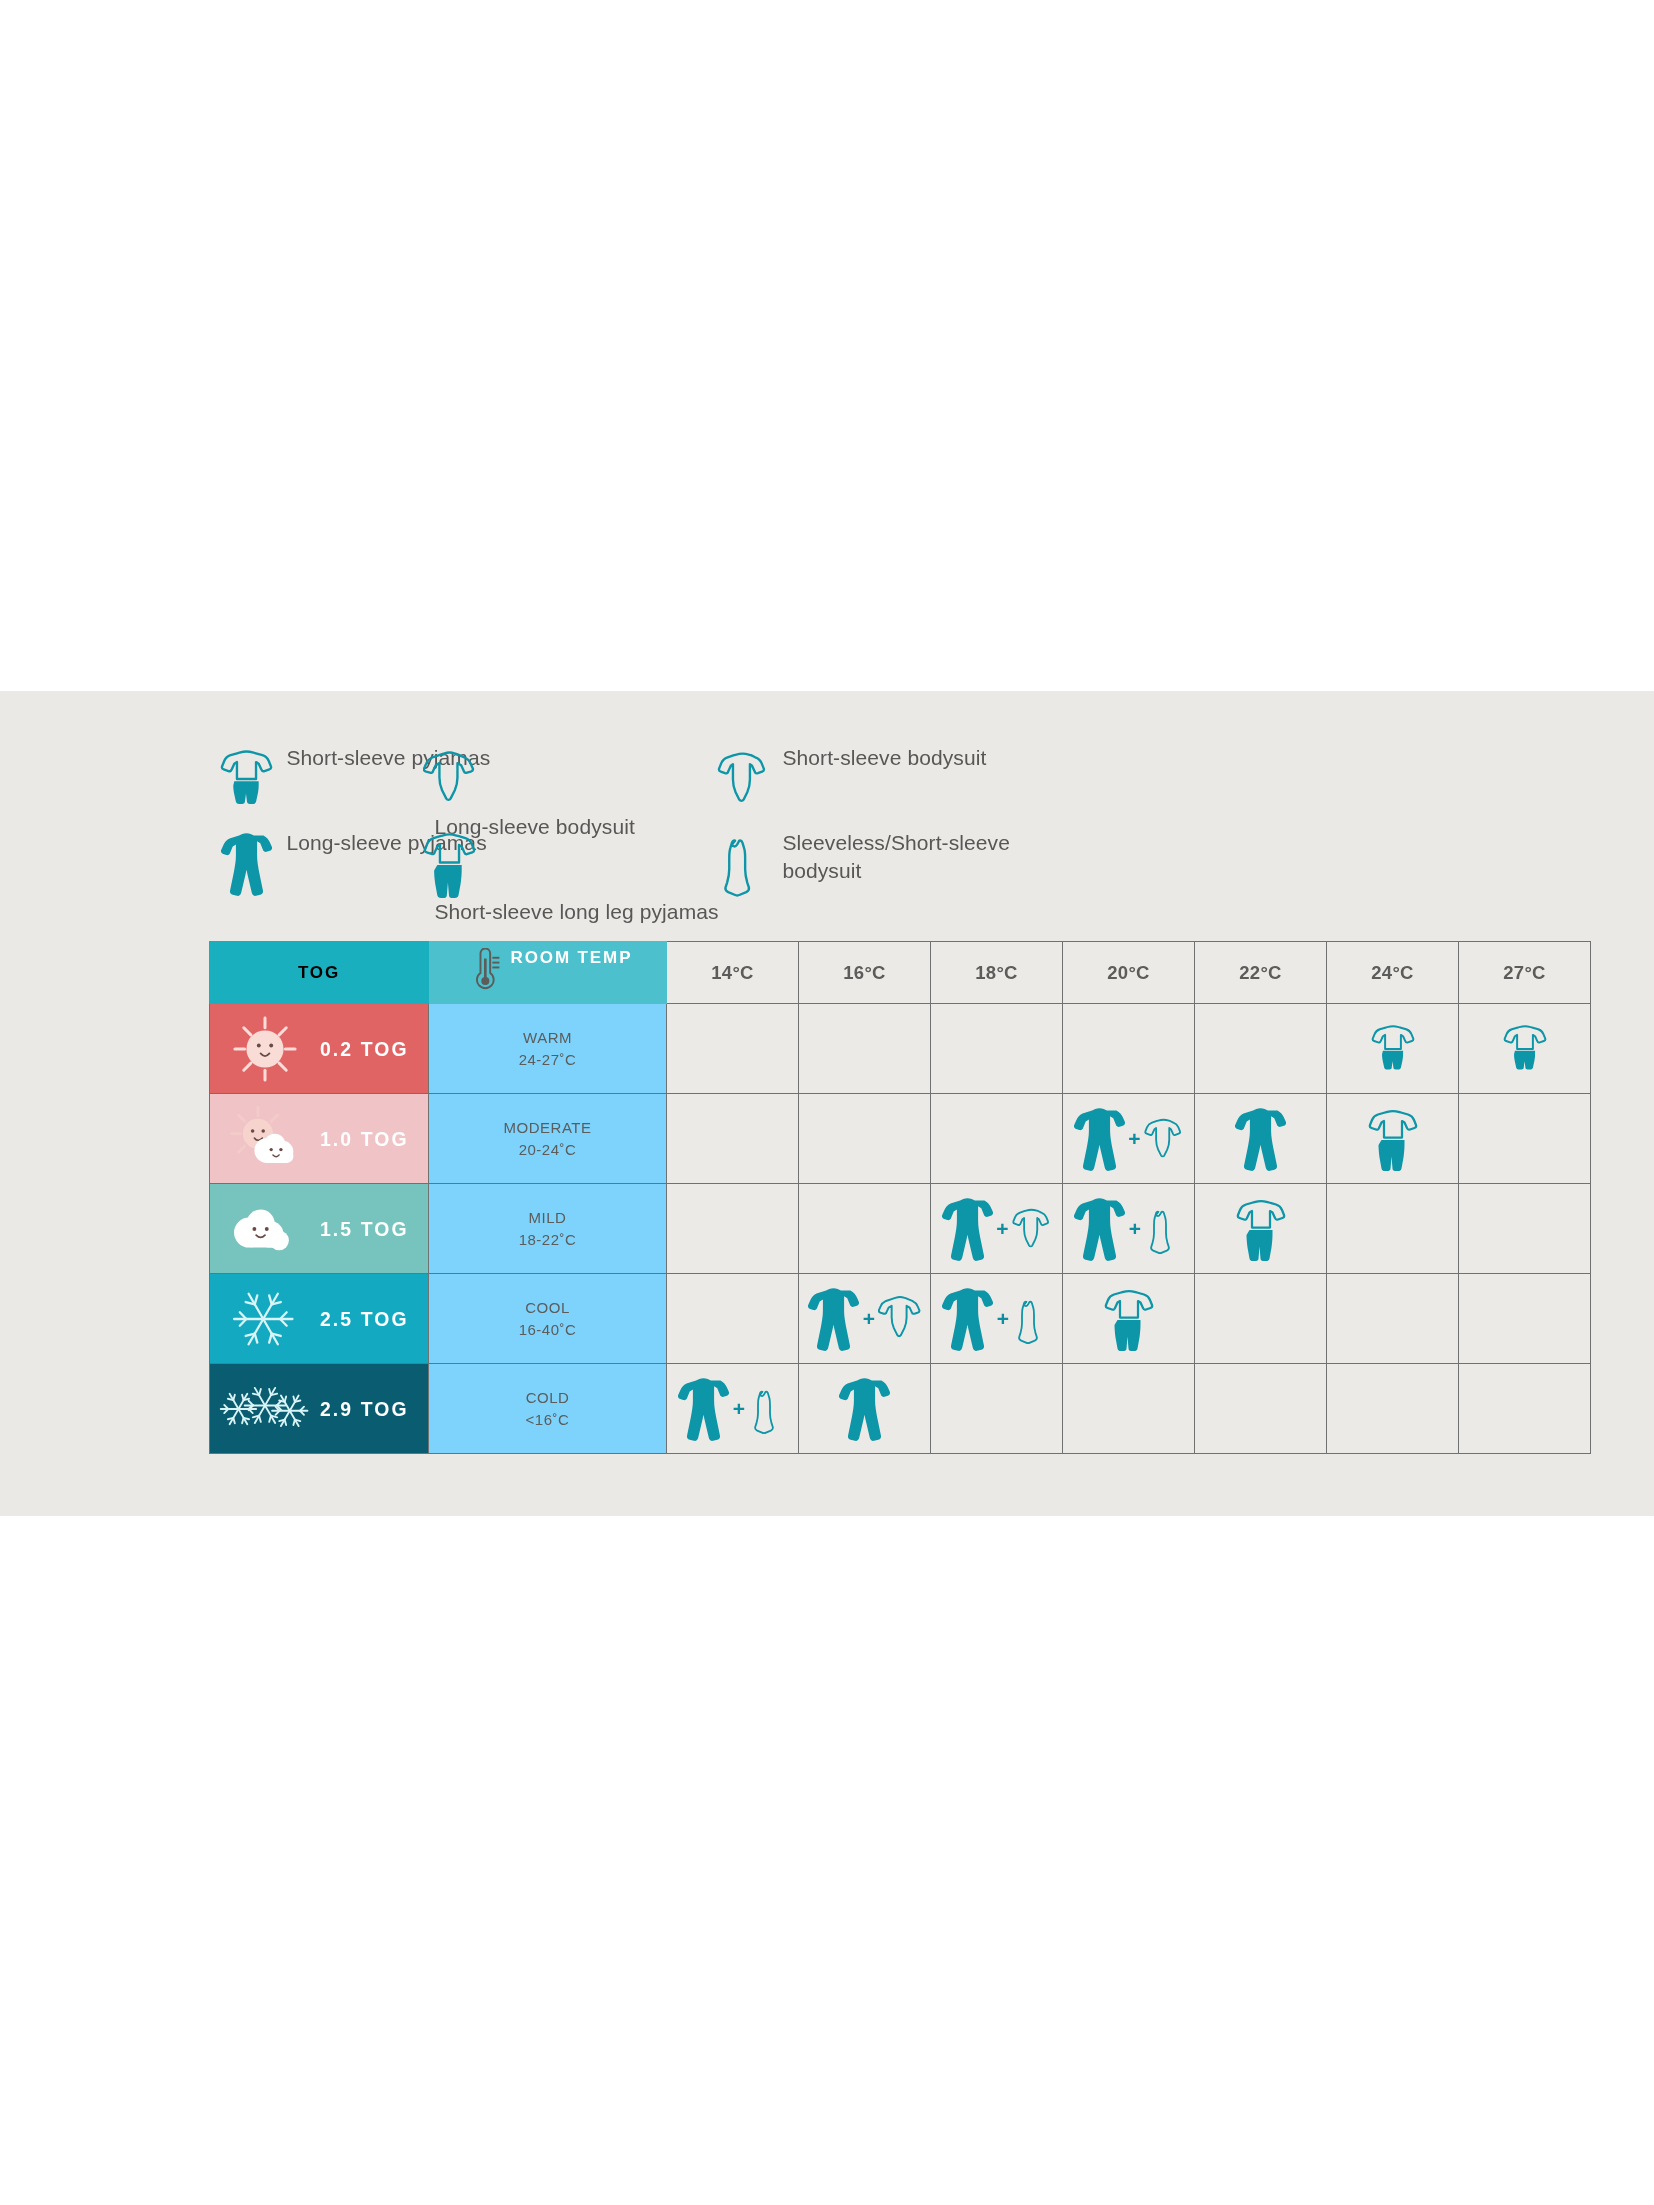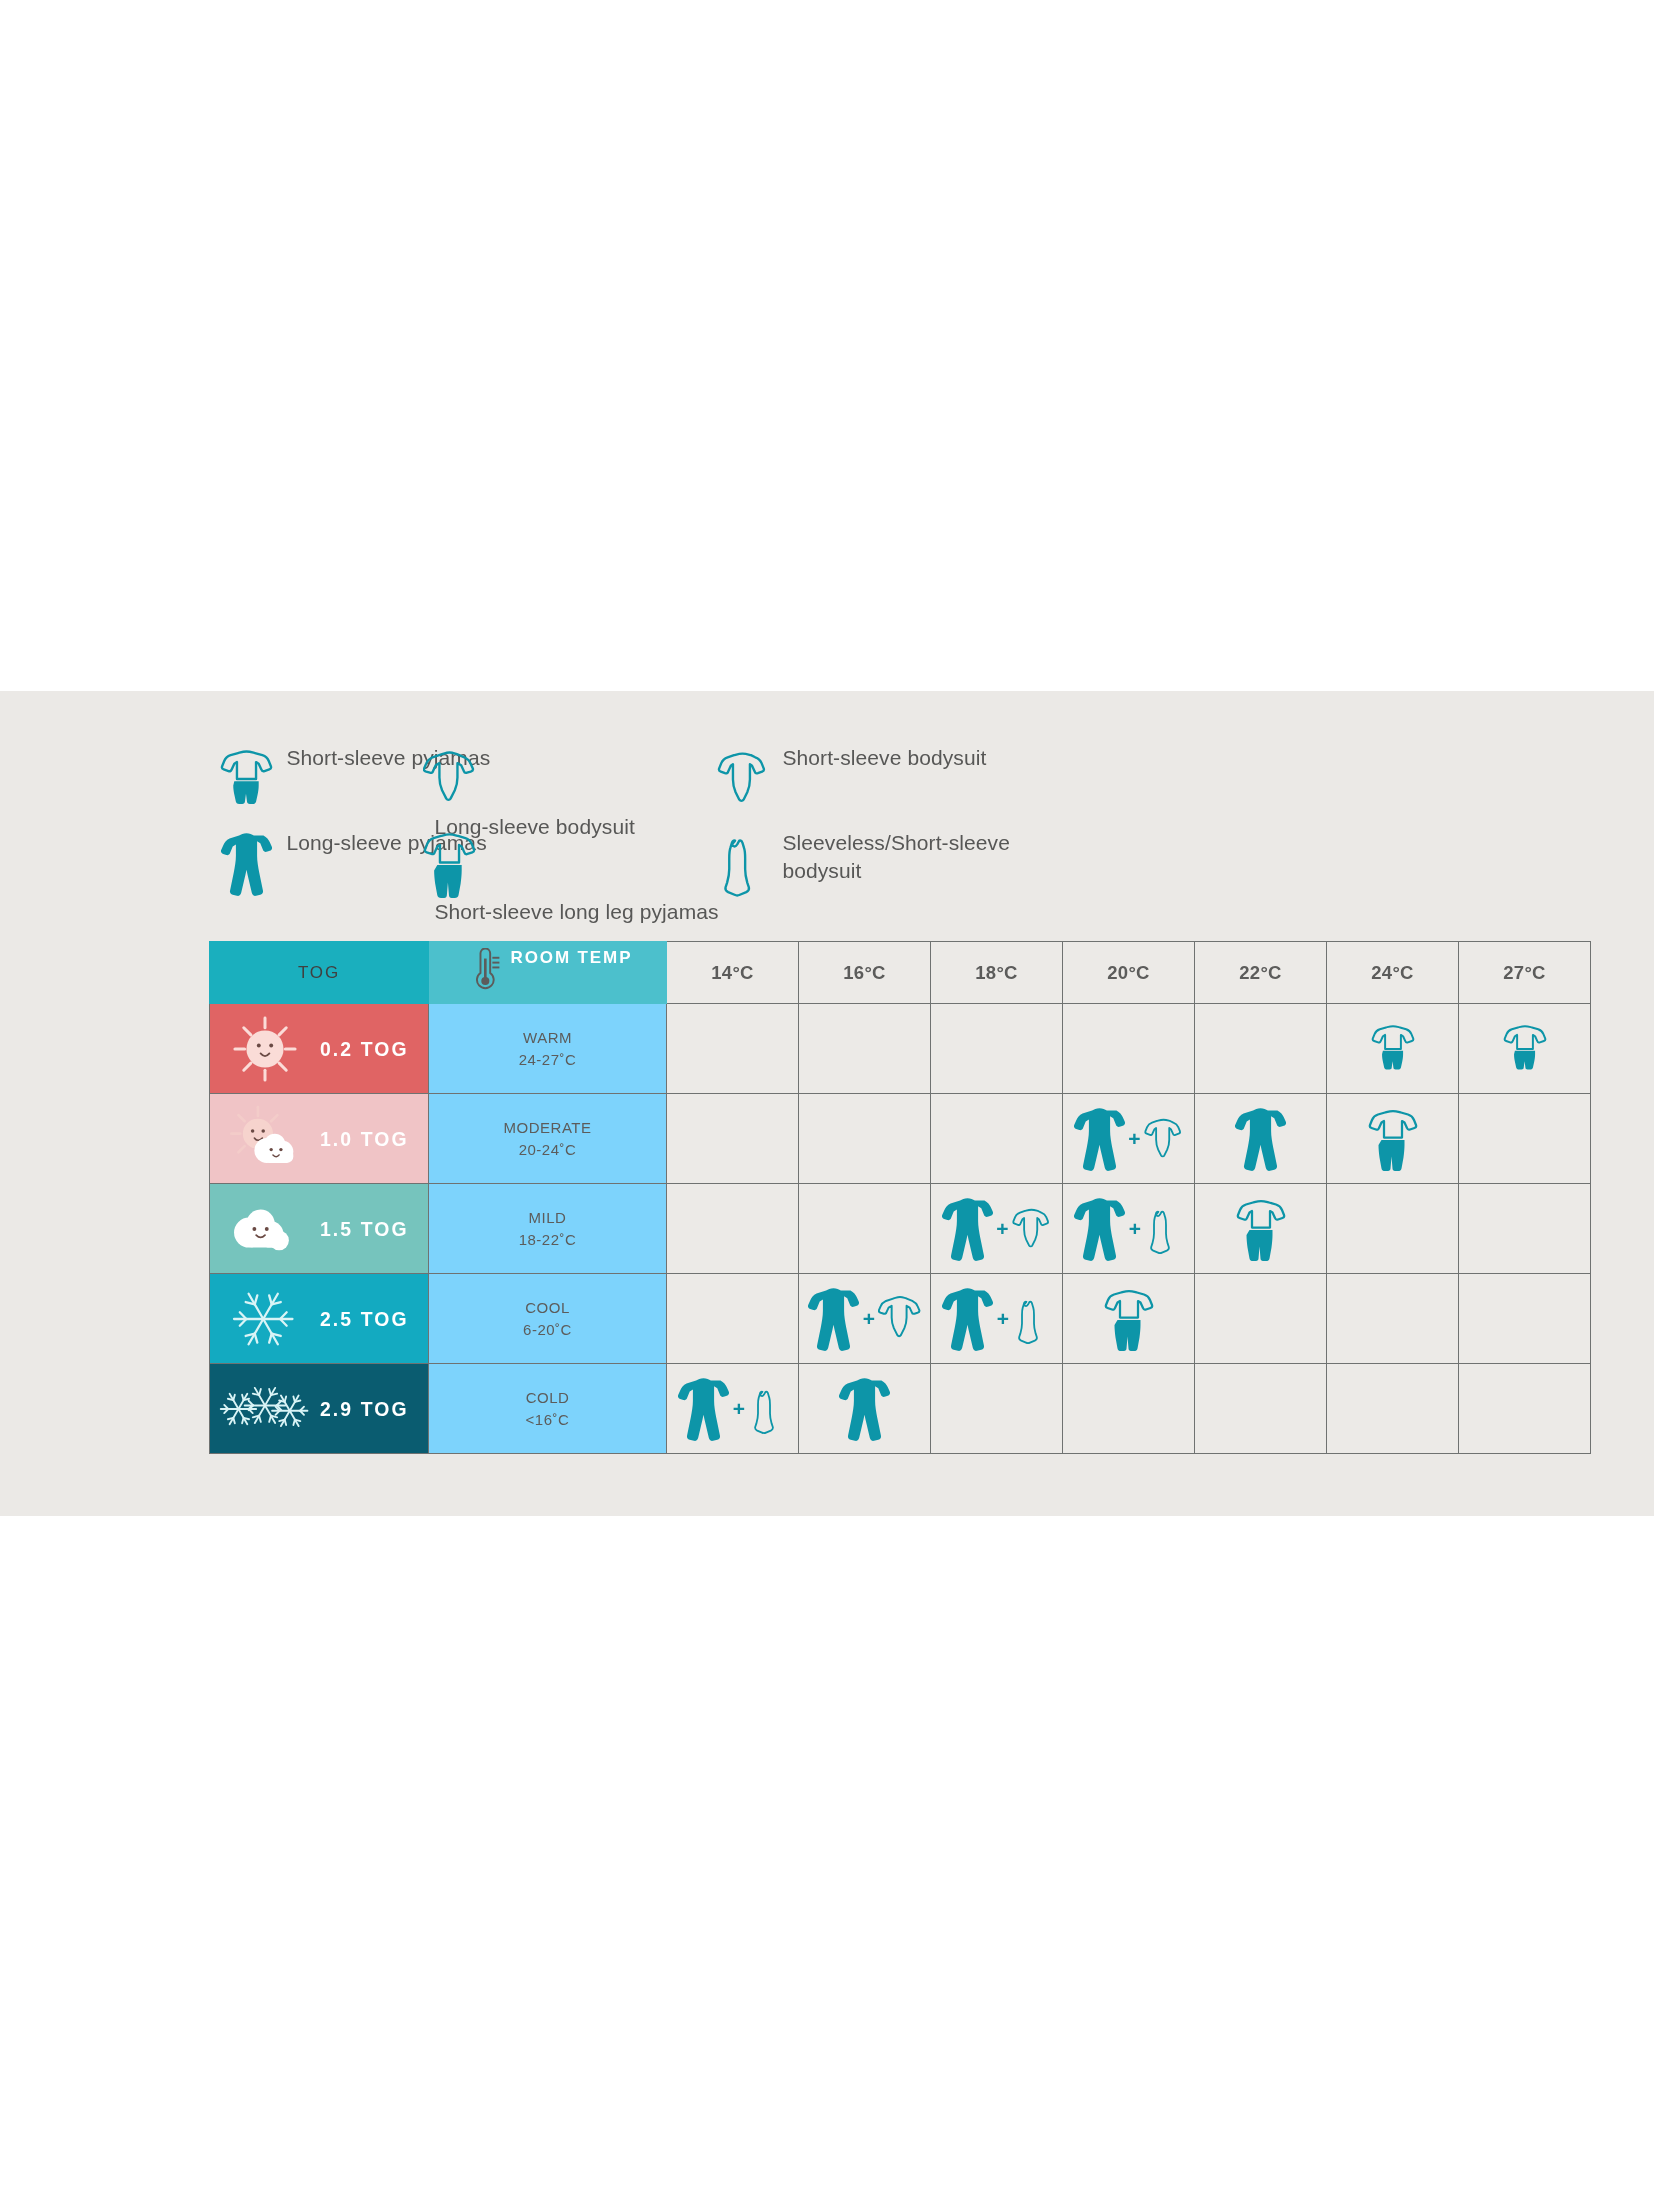--- a/index.html
+++ b/index.html
@@ -79,23 +79,23 @@
     margin: 0;
     border: 0.9px solid #6f7271;
     box-sizing: border-box;
   }
 
   
   .th-tog {
     width: 219px;
     height: 62px;
     background: #1aafbe;
-    color: #404040;
+    color: #000000;
     font-size: 17px;
-    font-weight: normal;
+    font-weight: bold;
     letter-spacing: 1.9px;
     text-align: center;
     vertical-align: middle;
     border-color: #1aafbe !important;
   }
   .th-roomtemp {
     width: 238px;
     height: 62px;
     background: #4cc0cc;
     color: #ffffff;
@@ -488,21 +488,21 @@
                     <line x1="40.4" y1="27.4" x2="30.2" y2="24.8"></line>
                     <line x1="50" y1="44" x2="66.5" y2="15.4"></line>
                     <line x1="59.6" y1="27.4" x2="69.8" y2="24.8"></line>
                     <line x1="59.6" y1="27.4" x2="56.7" y2="17.3"></line>
                   </g>
                 </svg></span>
               <span class="tog-label">2.5 TOG</span>
             </td>
             <td class="td-roomtemp">
               <span class="rt-name">COOL</span>
-              <span class="rt-range">6-20˚C</span>
+              <span class="rt-range">16-40˚C</span>
             </td>
             <td class="td-cell"></td>
             <td class="td-cell">
               <div class="cell-inner">
                 <span>
                   <svg class="garment" width="53" height="69" viewBox="0 0 100 130">
                     <path d="M50 8 c-6 0 -10 3 -14 4 L18 18 C12 21 8 26 6 31 l-4 9 c-1 3 1 6 4 7 l6 2 c3 1 6 -1 7 -4 l5 -12 6 -4 v22 c0 10 -2 20 -4 31 l-7 34 c-1 4 1 7 5 8 l8 2 c4 1 7 -2 8 -6 l8 -34 2 -9 2 9 8 34 c1 4 4 7 8 6 l8 -2 c4 -1 6 -4 5 -8 l-7 -34 c-2 -11 -4 -21 -4 -31 V23 l6 4 5 12 c1 3 4 5 7 4 l6 -2 c3 -1 5 -4 4 -7 l-4 -9 c-2 -5 -6 -10 -12 -13 L64 12 c-4 -1 -8 -4 -14 -4 z" fill="#0d95a8"></path>
                   </svg>
                 </span>
                 <span class="plus">+</span>

